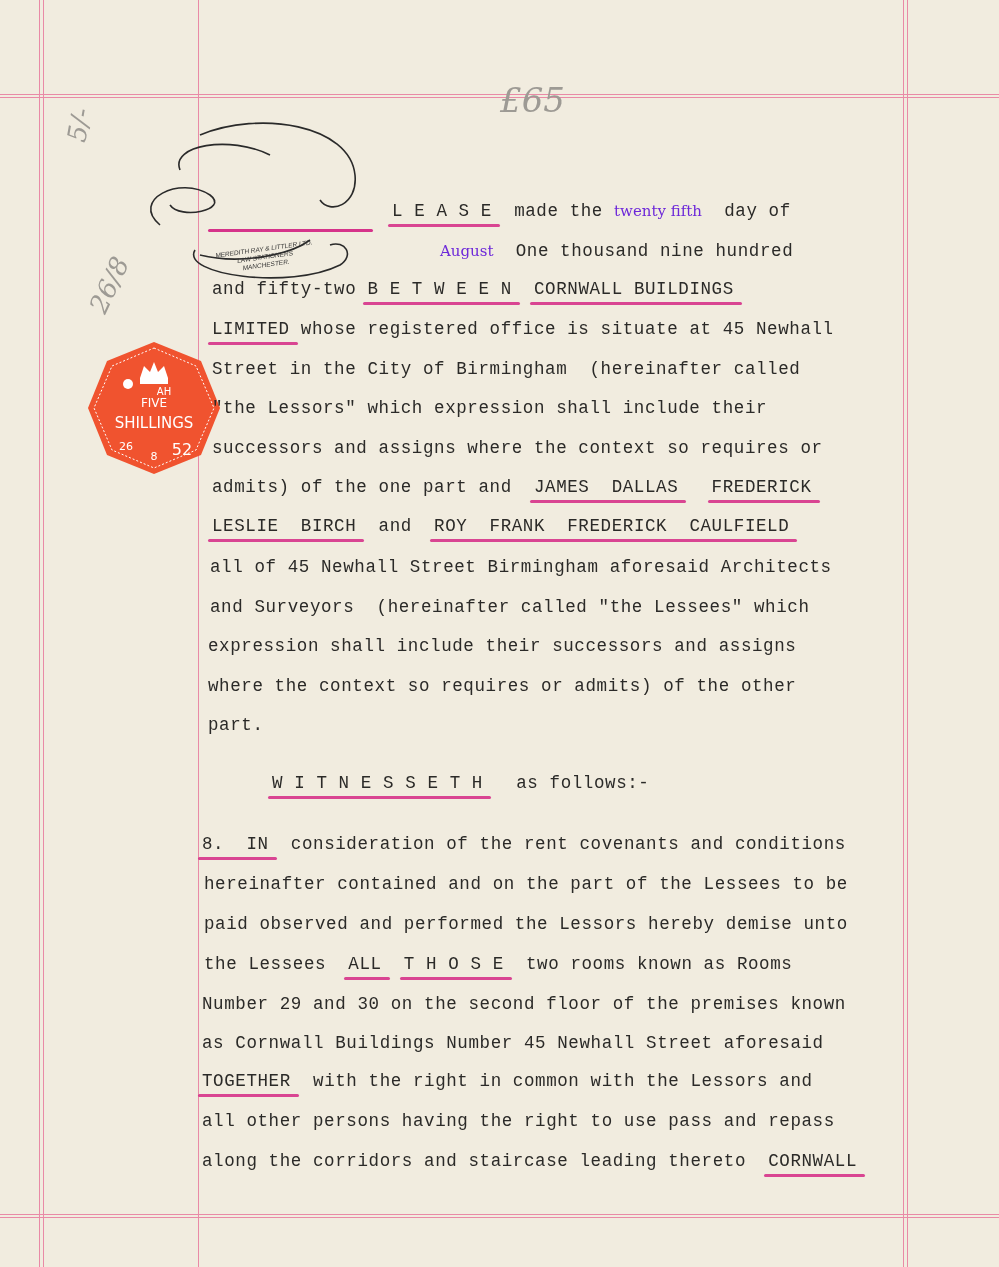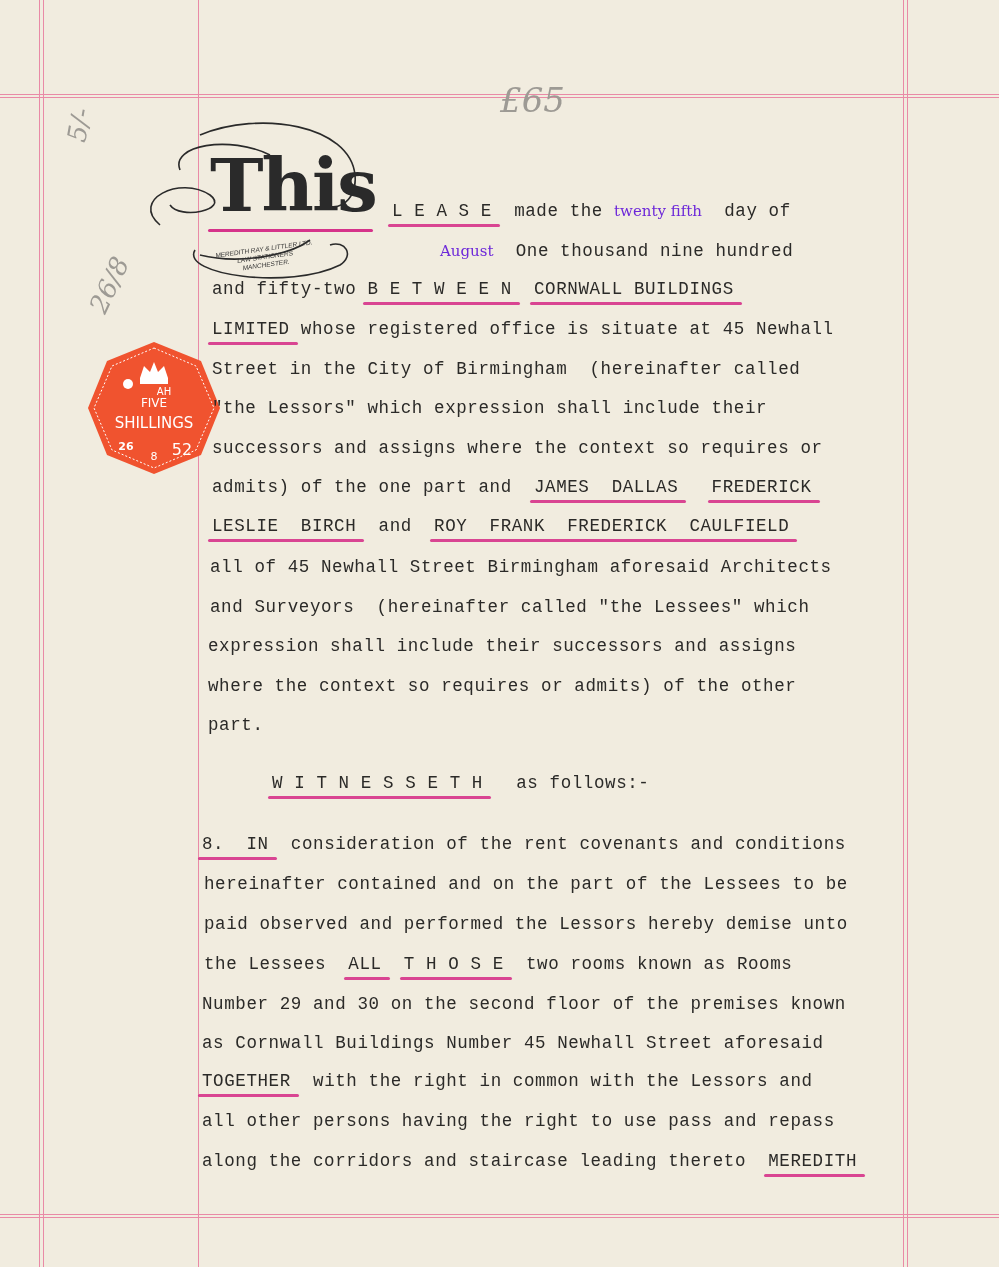--- a/index.html
+++ b/index.html
@@ -49,41 +49,40 @@
 <div class="this-block">
   <svg width="240" height="175" viewBox="0 0 240 175" style="position:absolute;left:0;top:0">
     <g fill="none" stroke="#2a2a2a" stroke-width="1.6">
       <path d="M60 20 C 120 -5, 210 10, 215 60 C 218 90, 190 100, 180 85"></path>
       <path d="M40 55 C 30 30, 90 20, 130 40"></path>
       <path d="M20 110 C -10 85, 40 60, 70 80 C 90 95, 40 105, 30 90"></path>
       <path d="M55 135 C 40 160, 150 175, 200 150 C 215 140, 205 125, 190 130"></path>
       <path d="M60 140 C 100 150, 150 140, 170 125"></path>
     </g>
   </svg>
-  <div class="this-word">This</div>
   <div class="stationer">
     <div>MEREDITH RAY &amp; LITTLER LTD.</div>
     <div>LAW STATIONERS</div>
     <div>MANCHESTER.</div>
   </div>
 </div>
 <div style="position:absolute;left:208px;top:229px;width:165px;height:3px;background:#d6338a;border-radius:2px"></div>
 
 <div class="stamp">
   <svg width="140" height="140" viewBox="0 0 140 140" style="position:absolute;left:0;top:0">
     <polygon points="70,4 117,23 136,70 117,117 70,136 23,117 4,70 23,23" fill="#f0532f"></polygon>
     <polygon points="70,10 112,28 130,70 112,112 70,130 28,112 10,70 28,28" fill="none" stroke="#fff" stroke-width="1" stroke-dasharray="2,2"></polygon>
     <path d="M56 40 L60 28 L66 34 L70 24 L74 34 L80 28 L84 40 Z" fill="#fff"></path>
     <rect x="56" y="40" width="28" height="6" fill="#fff"></rect>
     <circle cx="44" cy="46" r="5" fill="#fff"></circle>
   </svg>
   <div class="stamp-text" style="top:48px;left:40px;width:80px;font-size:10px">AH</div>
   <div class="stamp-text" style="top:58px;font-size:12px">FIVE</div>
   <div class="stamp-text" style="top:76px;font-size:15px">SHILLINGS</div>
-  <div class="stamp-text" style="top:102px;left:-28px;font-size:11px;font-weight:bold">26</div>
+  <div class="stamp-text" style="top:102px;left:-28px;font-size:11px;font-weight:normal">26</div>
   <div class="stamp-text" style="top:112px;font-size:11px;font-weight:normal">8</div>
   <div class="stamp-text" style="top:102px;left:28px;font-size:16px;font-weight:normal">52</div>
 </div>
 
 <div class="line" style="top:200px;left:392px"><span class="u">L E A S E</span><span>  made the </span><span class="hand">twenty fifth</span><span>  day of</span></div>
 
 <div class="line" style="top:240px;left:440px"><span class="hand">August</span><span>  One thousand nine hundred</span></div>
 
 <div class="line" style="top:278px;left:212px"><span>and fifty-two </span><span class="u">B E T W E E N</span><span>  </span><span class="u">CORNWALL BUILDINGS</span></div>
 
@@ -112,13 +111,13 @@
 
 <div class="line" style="top:953px;left:204px"><span>the Lessees  </span><span class="u">ALL</span><span>  </span><span class="u">T H O S E</span><span>  two rooms known as Rooms</span></div>
 
 <div class="line" style="top:993px;left:202px">Number 29 and 30 on the second floor of the premises known</div>
 <div class="line" style="top:1032px;left:202px">as Cornwall Buildings Number 45 Newhall Street aforesaid</div>
 
 <div class="line" style="top:1070px;left:202px"><span class="u">TOGETHER</span><span>  with the right in common with the Lessors and</span></div>
 
 <div class="line" style="top:1110px;left:202px">all other persons having the right to use pass and repass</div>
 
-<div class="line" style="top:1150px;left:202px"><span>along the corridors and staircase leading thereto  </span><span class="u">MEREDITH</span></div>
+<div class="line" style="top:1150px;left:202px"><span>along the corridors and staircase leading thereto  </span><span class="u">CORNWALL</span></div>
 
 </body></html>

